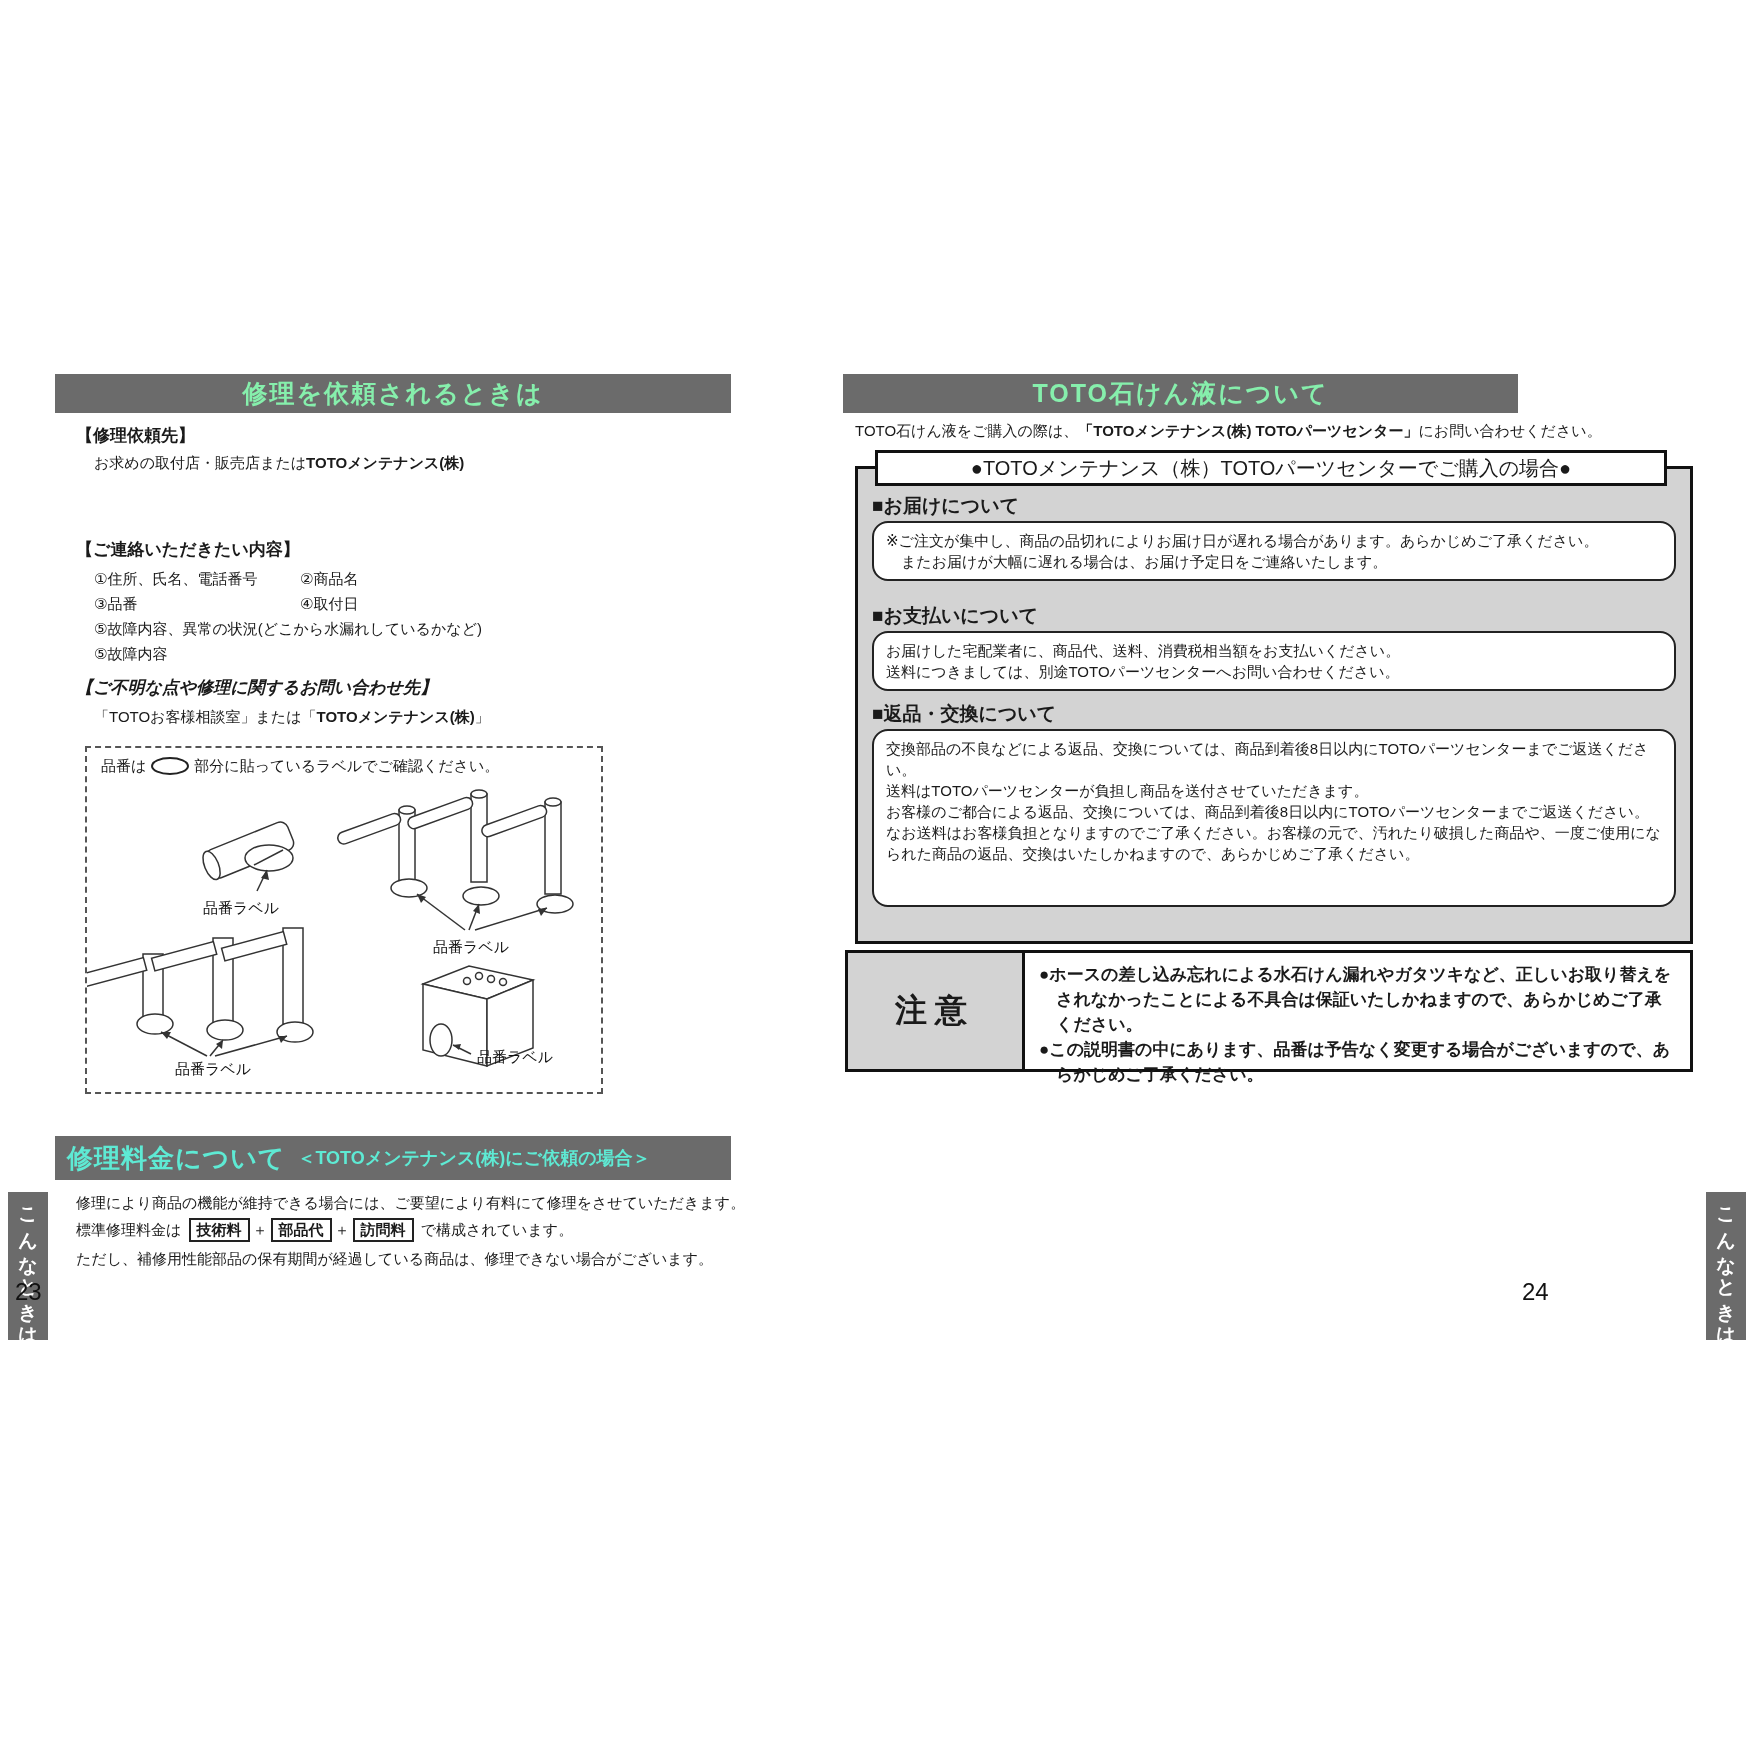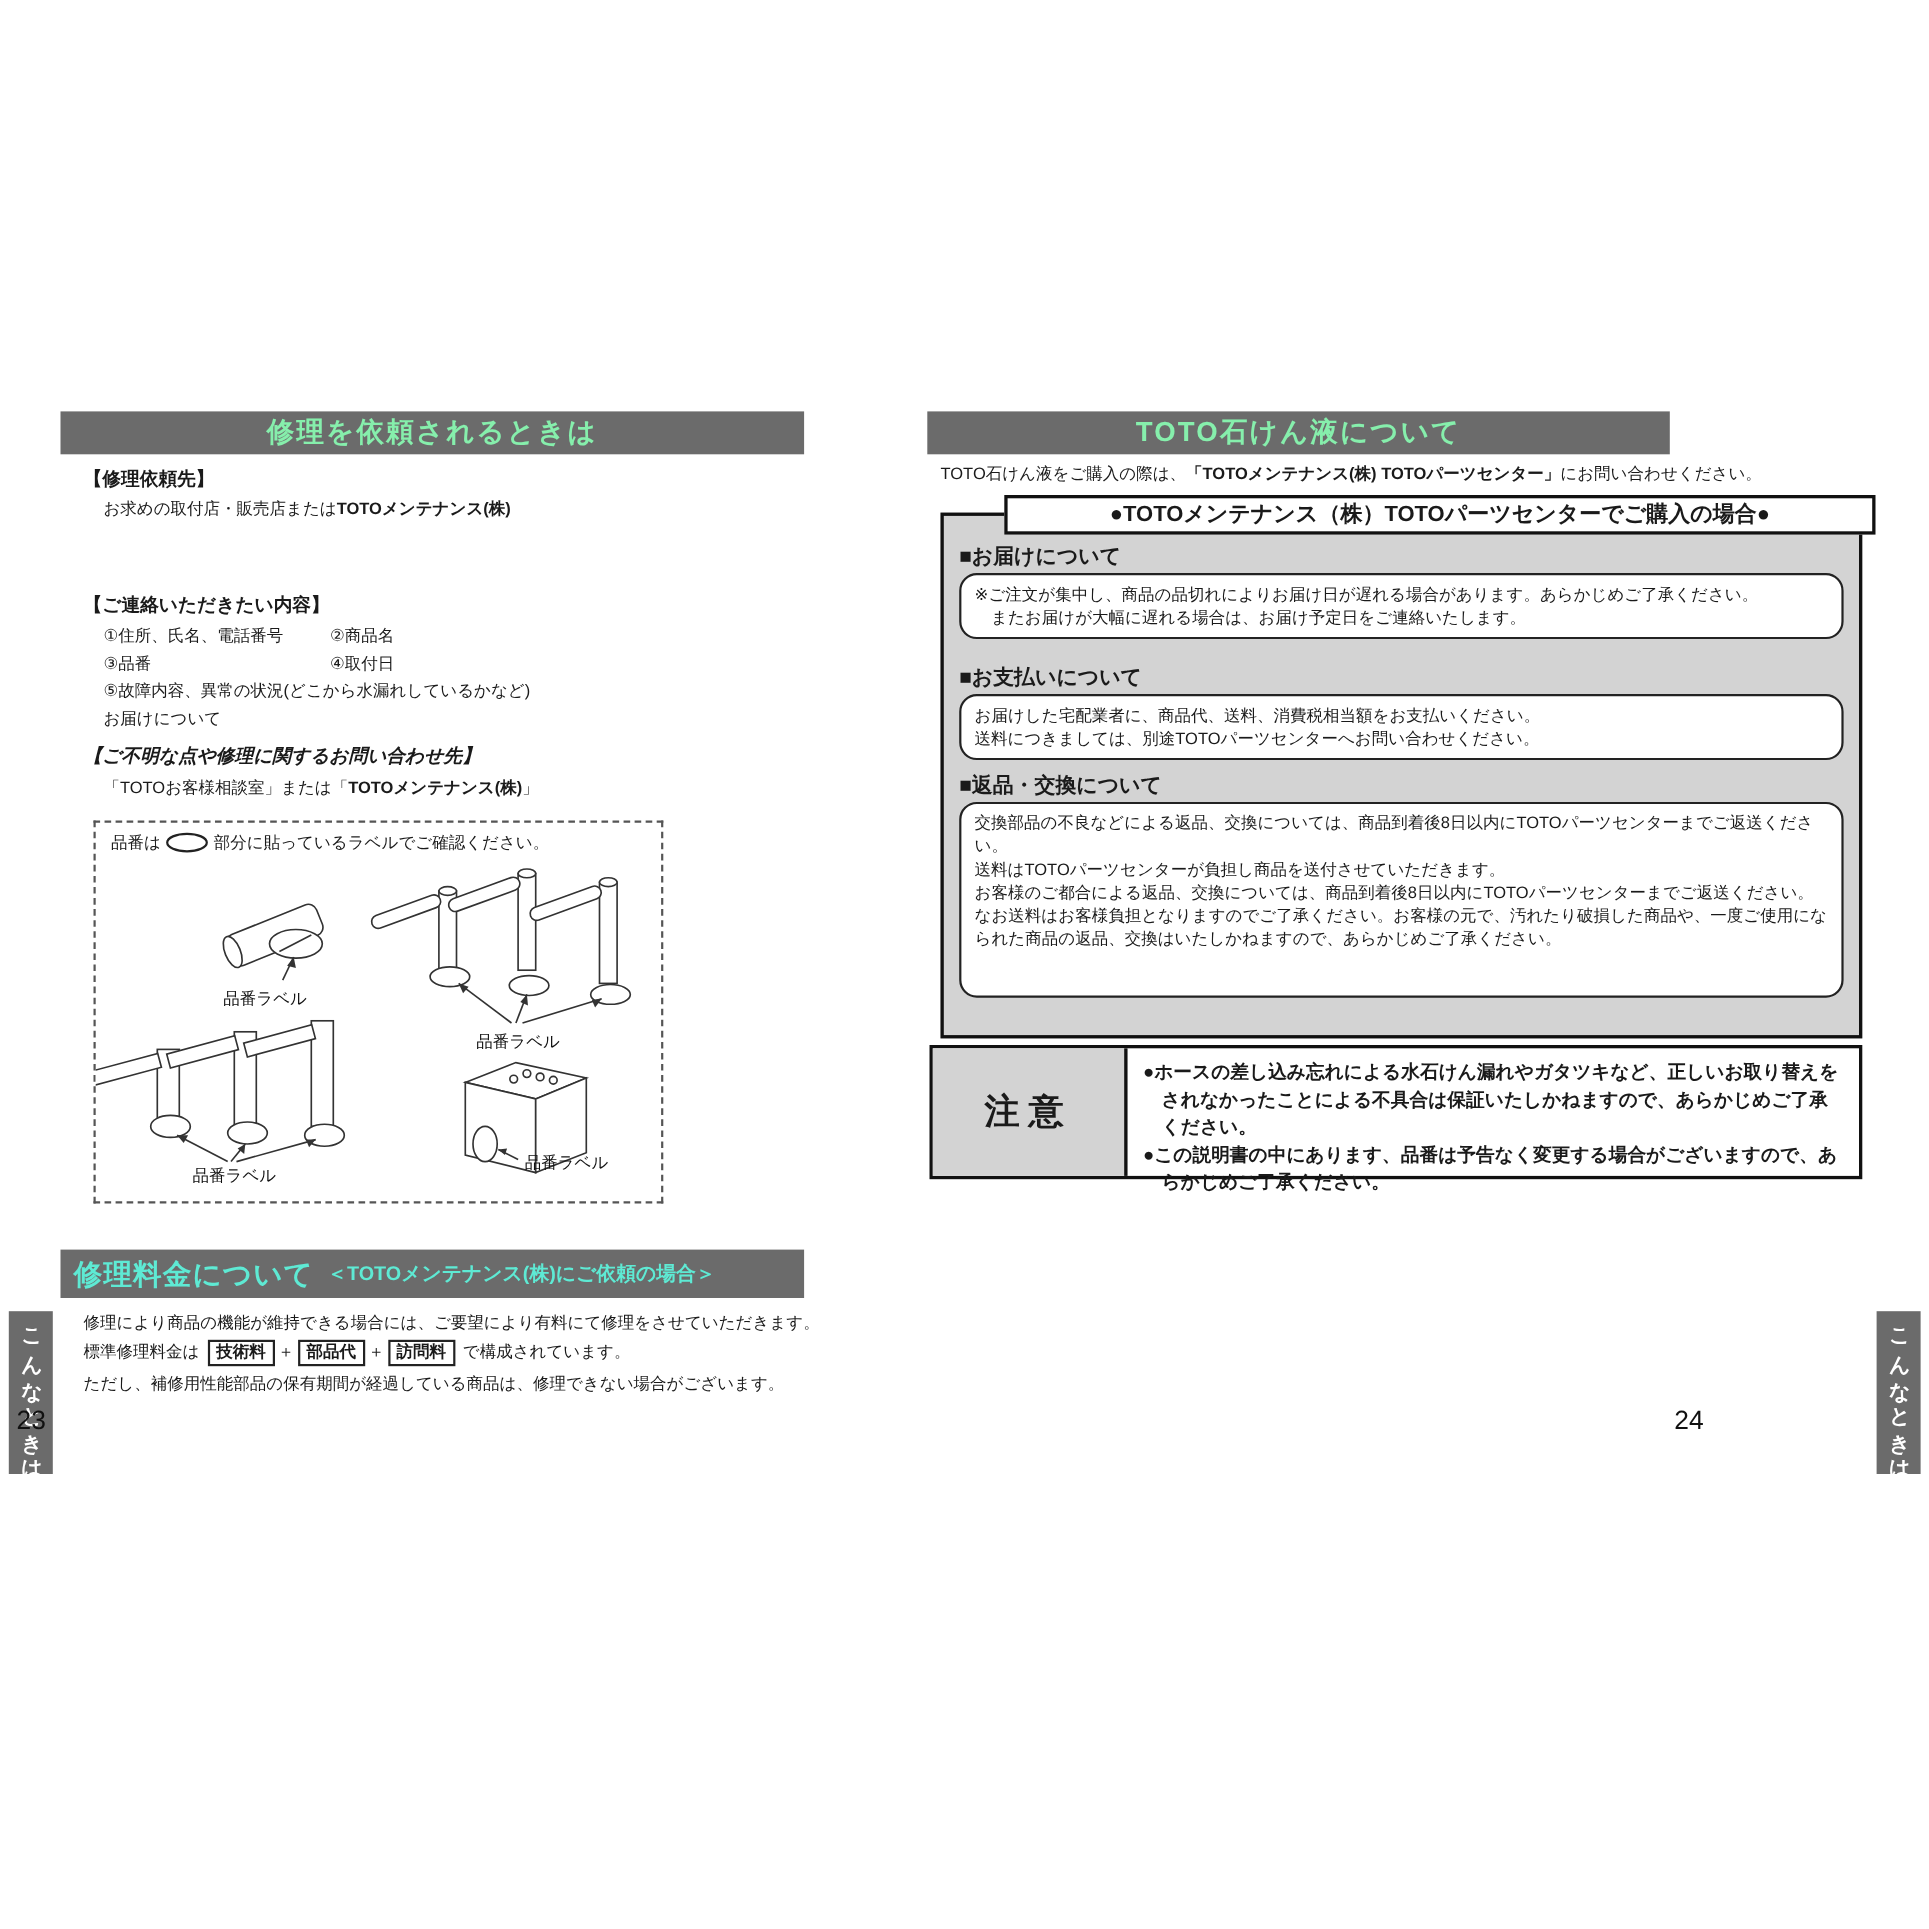--- a/index.html
+++ b/index.html
@@ -31,22 +31,22 @@
   }
   .fee-title{font-size:26px;font-weight:bold;letter-spacing:1px;}
   .fee-sub{font-size:18px;font-weight:bold;}
   .fee-box{
     display:inline-block;border:2px solid #222;padding:0 6px;margin:0 3px;
     font-weight:bold;line-height:20px;
   }
   
   .gray-panel{background:#d3d3d3;border:3px solid #111;}
   .panel-header{
-    background:#fff;border:3px solid #111;font-weight:bold;font-size:20px;
-    text-align:center;line-height:30px;height:30px;margin-left:38px;
+    background:#fff;border:3px solid #111;font-weight:normal;font-size:20px;
+    text-align:center;line-height:30px;height:30px;
   }
   .sub-head{font-size:19px;font-weight:bold;}
   .round-box{
     background:#fff;border:2px solid #222;border-radius:16px;
     padding:7px 12px;font-size:15px;line-height:21px;
   }
   
   .caution{border:3px solid #111;display:flex;background:#fff;}
   .caution-label{
     width:174px;background:#d3d3d3;border-right:3px solid #111;
@@ -78,21 +78,21 @@
 
   <div class="abs h-bracket" style="left:76px;top:538px;">【ご連絡いただきたい内容】</div>
   <div class="abs" style="left:94px;top:566px;">
     <div class="info-row">
       <span class="info-col1">①住所、氏名、電話番号</span><span>②商品名</span>
     </div>
     <div class="info-row">
       <span class="info-col1">③品番</span><span>④取付日</span>
     </div>
     <div class="info-row">⑤故障内容、異常の状況(どこから水漏れしているかなど)</div>
-    <div class="info-row">お届けについて</div>
+    <div class="info-row">⑤故障内容</div>
   </div>
 
   <div class="abs h-bracket" style="left:76px;top:676px;font-style:italic;">【ご不明な点や修理に関するお問い合わせ先】</div>
   <div class="abs body-txt" style="left:94px;top:706px;">
     <span>「TOTOお客様相談室」または「</span><span class="b">TOTOメンテナンス(株)</span><span>」</span>
   </div>
 
   <div class="abs figure-box" style="left:85px;top:746px;width:514px;height:344px;">
     <div class="fig-caption abs" style="left:14px;top:8px;">
       <span>品番は</span>

